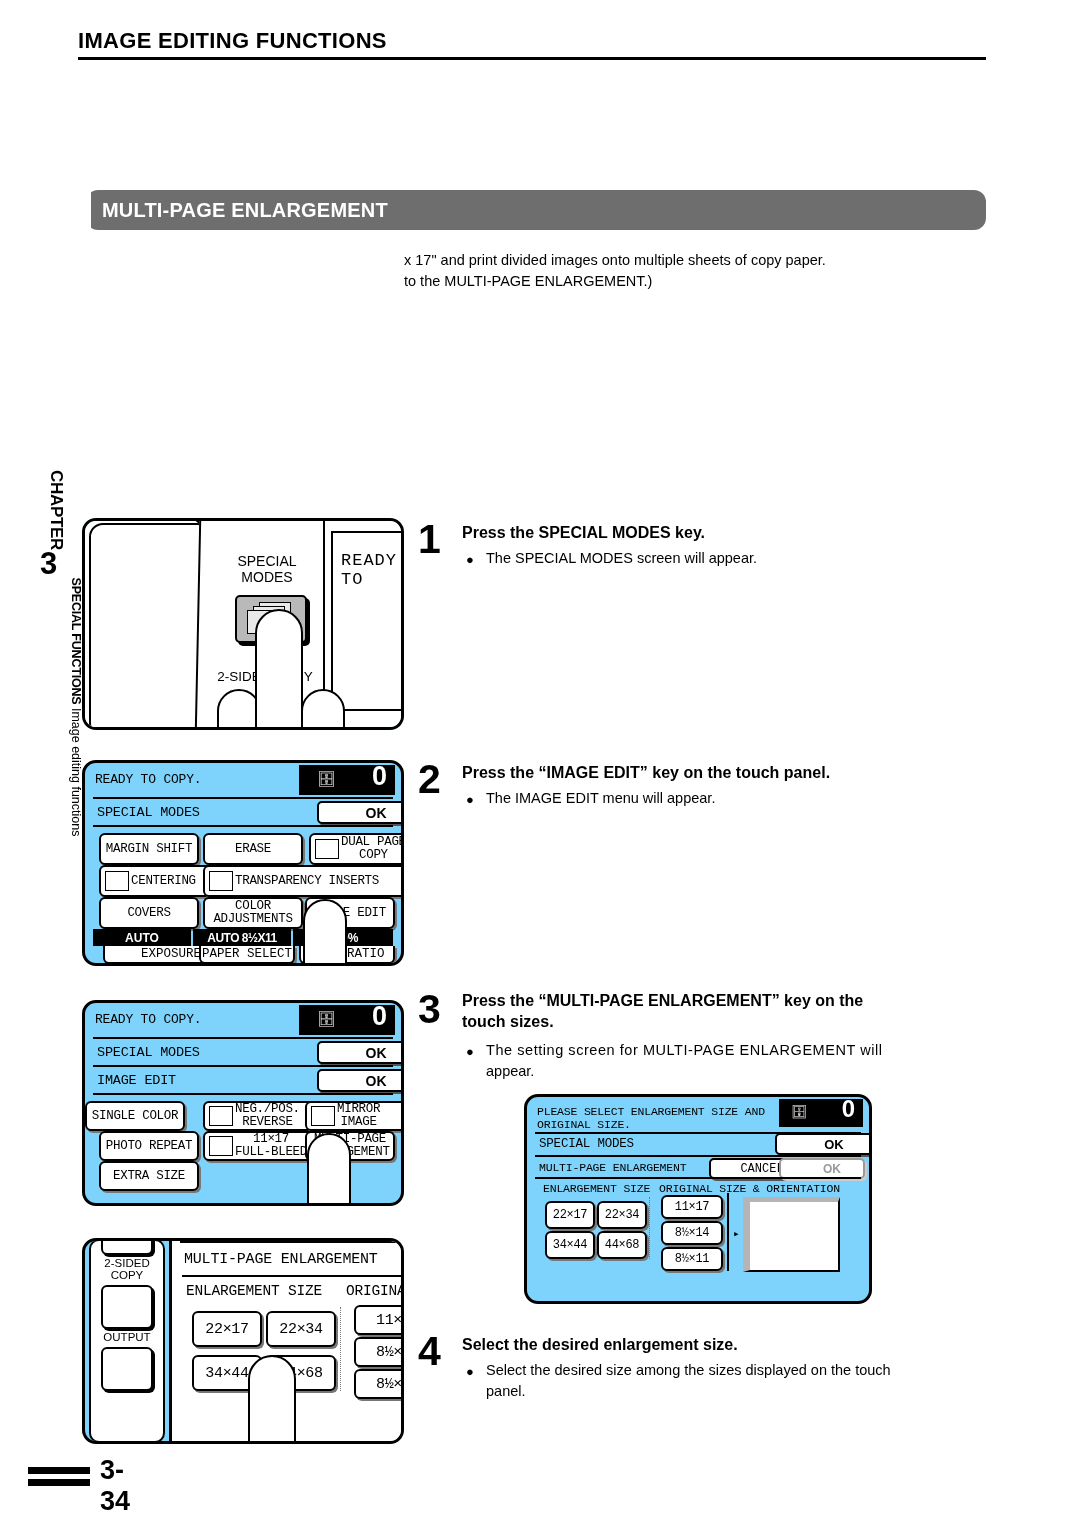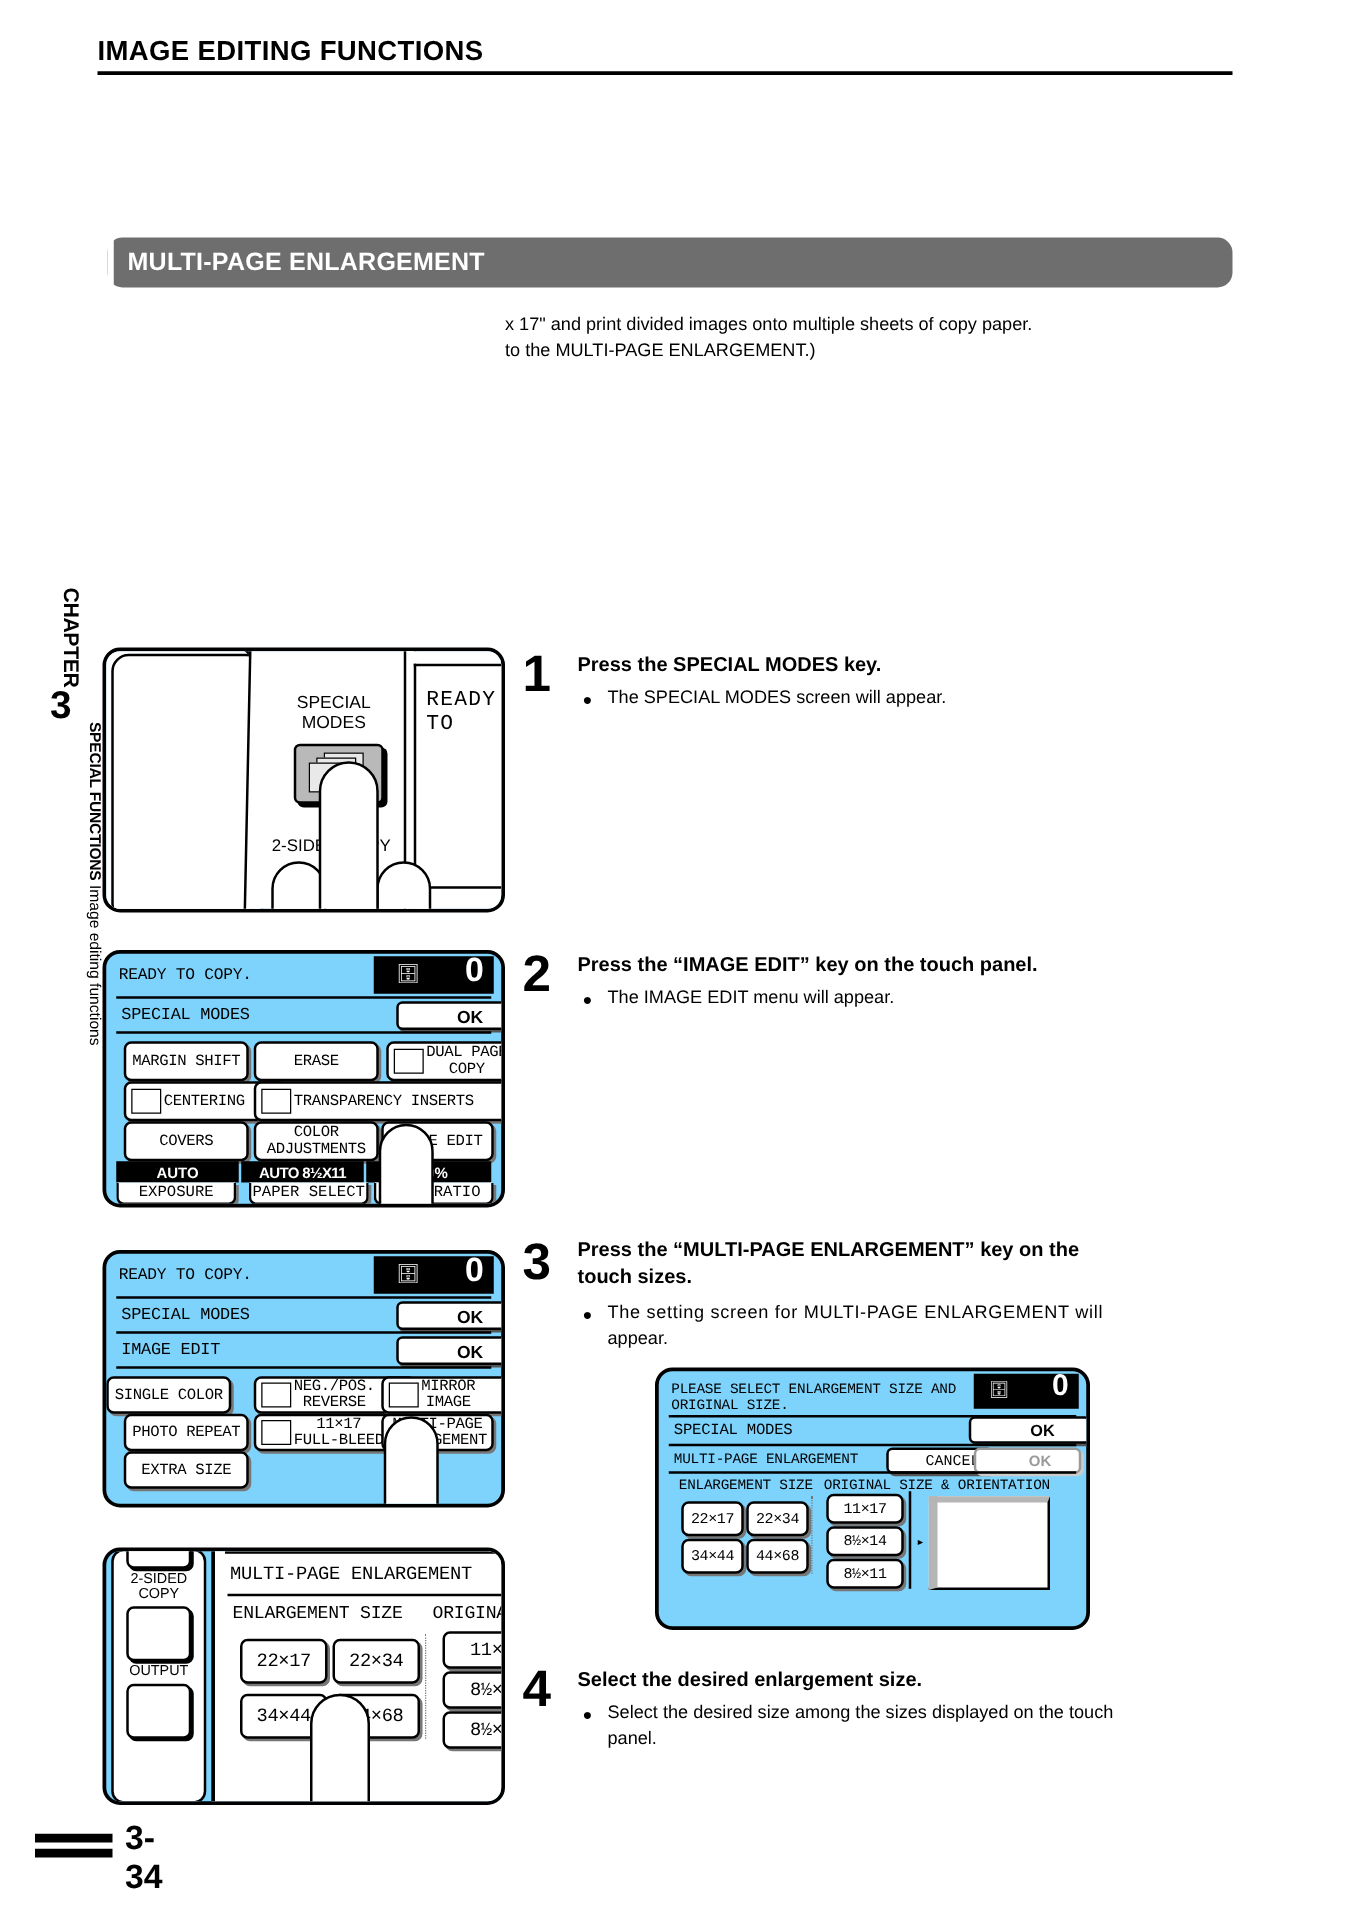--- a/index.html
+++ b/index.html
@@ -200,21 +200,21 @@
     </div>
 
     <div class="tkey" style="left:14px;top:134px;width:96px;height:28px;">COVERS</div>
     <div class="tkey" style="left:118px;top:134px;width:96px;height:28px;white-space:pre-line;">COLOR
 ADJUSTMENTS</div>
     <div class="tkey" style="left:220px;top:134px;width:86px;height:28px;">IMAGE EDIT</div>
 
     <div class="botbar" style="left:8px;top:166px;width:98px;height:17px;">AUTO</div>
     <div class="botbar" style="left:108px;top:166px;width:98px;height:17px;letter-spacing:-.5px;">AUTO      8½X11</div>
     <div class="botbar" style="left:208px;top:166px;width:100px;height:17px;">100%</div>
-    <div class="botlbl" style="left:8px;top:183px;width:92px;height:16px;">EXPOSURE</div>
+    <div class="botlbl" style="left:18px;top:183px;width:92px;height:16px;padding-left:20px;">EXPOSURE</div>
     <div class="botlbl" style="left:114px;top:183px;width:92px;height:16px;">PAPER SELECT</div>
     <div class="botlbl" style="left:214px;top:183px;width:92px;height:16px;">COPY RATIO</div>
 
     <div class="finger" style="left:218px;top:136px;width:40px;height:80px;"></div>
   </div>
 </div>
 
 <div class="step" id="step2">
   <div class="num">2</div>
   <div class="head">Press the “IMAGE EDIT” key on the touch panel.</div>

